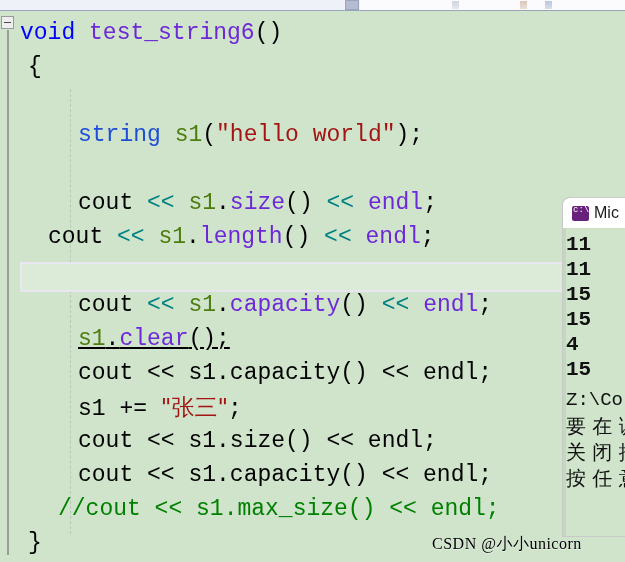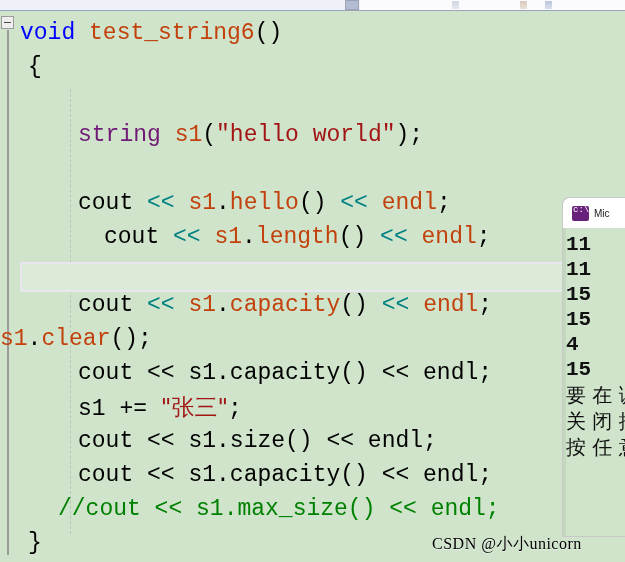--- a/index.html
+++ b/index.html
@@ -102,23 +102,23 @@
     left: 0;
     height: 34px;
     line-height: 34px;
     font-size: 23px;
     letter-spacing: 0px;
     white-space: pre;
     color: #000000;
   }
   
   .t-kw   { color: #0000ff; text-align: center; }           
-  .t-fn   { color: #c2410c; }           
-  .t-type { color: #701a75; }           
-  .t-var  { color: #c2410c; }           
+  .t-fn   { color: #6d28d9; }           
+  .t-type { color: #1d4ed8; }           
+  .t-var  { color: #4d7c0f; }           
   .t-str  { color: #a31515; }           
   .t-op   { color: #008080; }           
   .t-cm   { color: #008000; }           
   .t-pl   { color: #000000; }           
   .cjk { font-family: "DejaVu Sans", "Liberation Sans", sans-serif; }
 
   
   .console {
     position: absolute; left: 562px; top: 197px;
     width: 63px; height: 340px;
@@ -145,21 +145,21 @@
     position: relative;
   }
   .cmd-icon::after {
     content: "c:\\";
     position: absolute; left: 1px; top: -1px;
     font-size: 9px; color: #ffffff;
     font-family: "Liberation Mono", monospace;
   }
   .console-title {
     margin-left: 5px;
-    font-size: 10px;
+    font-size: 16px;
     color: #1b1b1b;
     font-family: "Liberation Sans", sans-serif;
     white-space: nowrap;
   }
   .console-body {
     position: relative;
     padding: 4px 11px 0 3px;
     color: #111111;
     font-family: "Liberation Mono", "DejaVu Sans Mono", monospace;
   }
@@ -219,25 +219,25 @@
     <div class="region-bar"></div>
     <div class="indent-guide"></div>
     <div class="current-line"></div>
 
     <div class="code" id="code-layer">
         <div class="ln" style="top: 5px; padding-left: 20px;"><span class="t-kw">void</span><span class="t-pl"> </span><span class="t-fn">test_string6</span><span class="t-pl">()</span></div>
         <div class="ln" style="top: 39px; padding-left: 28px;"><span class="t-pl">{</span></div>
         <div class="ln" style="top: 73px; padding-left: 28px;"></div>
         <div class="ln" style="top: 107px; padding-left: 78px;"><span class="t-type">string</span><span class="t-pl"> </span><span class="t-var">s1</span><span class="t-pl">(</span><span class="t-str">"hello world"</span><span class="t-pl">);</span></div>
         <div class="ln" style="top: 141px; padding-left: 78px;"></div>
-        <div class="ln" style="top: 175px; padding-left: 78px;"><span class="t-pl">cout </span><span class="t-op">&lt;&lt;</span><span class="t-pl"> </span><span class="t-var">s1</span><span class="t-pl">.</span><span class="t-fn">hello</span><span class="t-pl">() </span><span class="t-op">&lt;&lt;</span><span class="t-pl"> </span><span class="t-fn">endl</span><span class="t-pl">;</span></div>
-        <div class="ln" style="top: 209px; padding-left: 104px;"><span class="t-pl">cout </span><span class="t-op">&lt;&lt;</span><span class="t-pl"> </span><span class="t-var">s1</span><span class="t-pl">.</span><span class="t-fn">length</span><span class="t-pl">() </span><span class="t-op">&lt;&lt;</span><span class="t-pl"> </span><span class="t-fn">endl</span><span class="t-pl">;</span></div>
+        <div class="ln" style="top: 175px; padding-left: 78px;"><span class="t-pl">cout </span><span class="t-op">&lt;&lt;</span><span class="t-pl"> </span><span class="t-var">s1</span><span class="t-pl">.</span><span class="t-fn">size</span><span class="t-pl">() </span><span class="t-op">&lt;&lt;</span><span class="t-pl"> </span><span class="t-fn">endl</span><span class="t-pl">;</span></div>
+        <div class="ln" style="top: 209px; padding-left: 48px;"><span class="t-pl">cout </span><span class="t-op">&lt;&lt;</span><span class="t-pl"> </span><span class="t-var">s1</span><span class="t-pl">.</span><span class="t-fn">length</span><span class="t-pl">() </span><span class="t-op">&lt;&lt;</span><span class="t-pl"> </span><span class="t-fn">endl</span><span class="t-pl">;</span></div>
         <div class="ln" style="top: 243px; padding-left: 78px;"></div>
         <div class="ln" style="top: 277px; padding-left: 78px;"><span class="t-pl">cout </span><span class="t-op">&lt;&lt;</span><span class="t-pl"> </span><span class="t-var">s1</span><span class="t-pl">.</span><span class="t-fn">capacity</span><span class="t-pl">() </span><span class="t-op">&lt;&lt;</span><span class="t-pl"> </span><span class="t-fn">endl</span><span class="t-pl">;</span></div>
-        <div class="ln" style="top: 311px; "><span class="t-var">s1</span><span class="t-pl">.</span><span class="t-fn">clear</span><span class="t-pl">();</span></div>
+        <div class="ln" style="top: 311px; padding-left: 78px; text-decoration: underline;"><span class="t-var">s1</span><span class="t-pl">.</span><span class="t-fn">clear</span><span class="t-pl">();</span></div>
         <div class="ln" style="top: 345px; padding-left: 78px;"><span class="t-pl">cout &lt;&lt; s1.capacity() &lt;&lt; endl;</span></div>
         <div class="ln" style="top: 379px; padding-left: 78px;"><span class="t-pl">s1 += </span><span class="t-str cjk">"张三"</span><span class="t-pl">;</span></div>
         <div class="ln" style="top: 413px; padding-left: 78px;"><span class="t-pl">cout &lt;&lt; s1.size() &lt;&lt; endl;</span></div>
         <div class="ln" style="top: 447px; padding-left: 78px;"><span class="t-pl">cout &lt;&lt; s1.capacity() &lt;&lt; endl;</span></div>
         <div class="ln" style="top: 481px; padding-left: 58px;"><span class="t-cm">//cout &lt;&lt; s1.max_size() &lt;&lt; endl;</span></div>
         <div class="ln" style="top: 515px; padding-left: 28px;"><span class="t-pl">}</span></div>
       </div>
   </div>
 
   <div class="console">
@@ -246,20 +246,21 @@
       <span class="console-title">Mic</span>
     </div>
     <div class="console-edge"></div>
     <div class="console-body" id="console-body">
         <div class="cl">11</div>
         <div class="cl">11</div>
         <div class="cl">15</div>
         <div class="cl">15</div>
         <div class="cl">4</div>
         <div class="cl">15</div>
+        <div class="cpath">Z:\Co</div>
         <div class="cmsg">要 在 调</div>
         <div class="cmsg">关 闭 按</div>
         <div class="cmsg">按 任 意</div>
       </div>
   </div>
 
   <div class="watermark">CSDN @小小unicorn</div>
 </div>
 
 </body></html>

